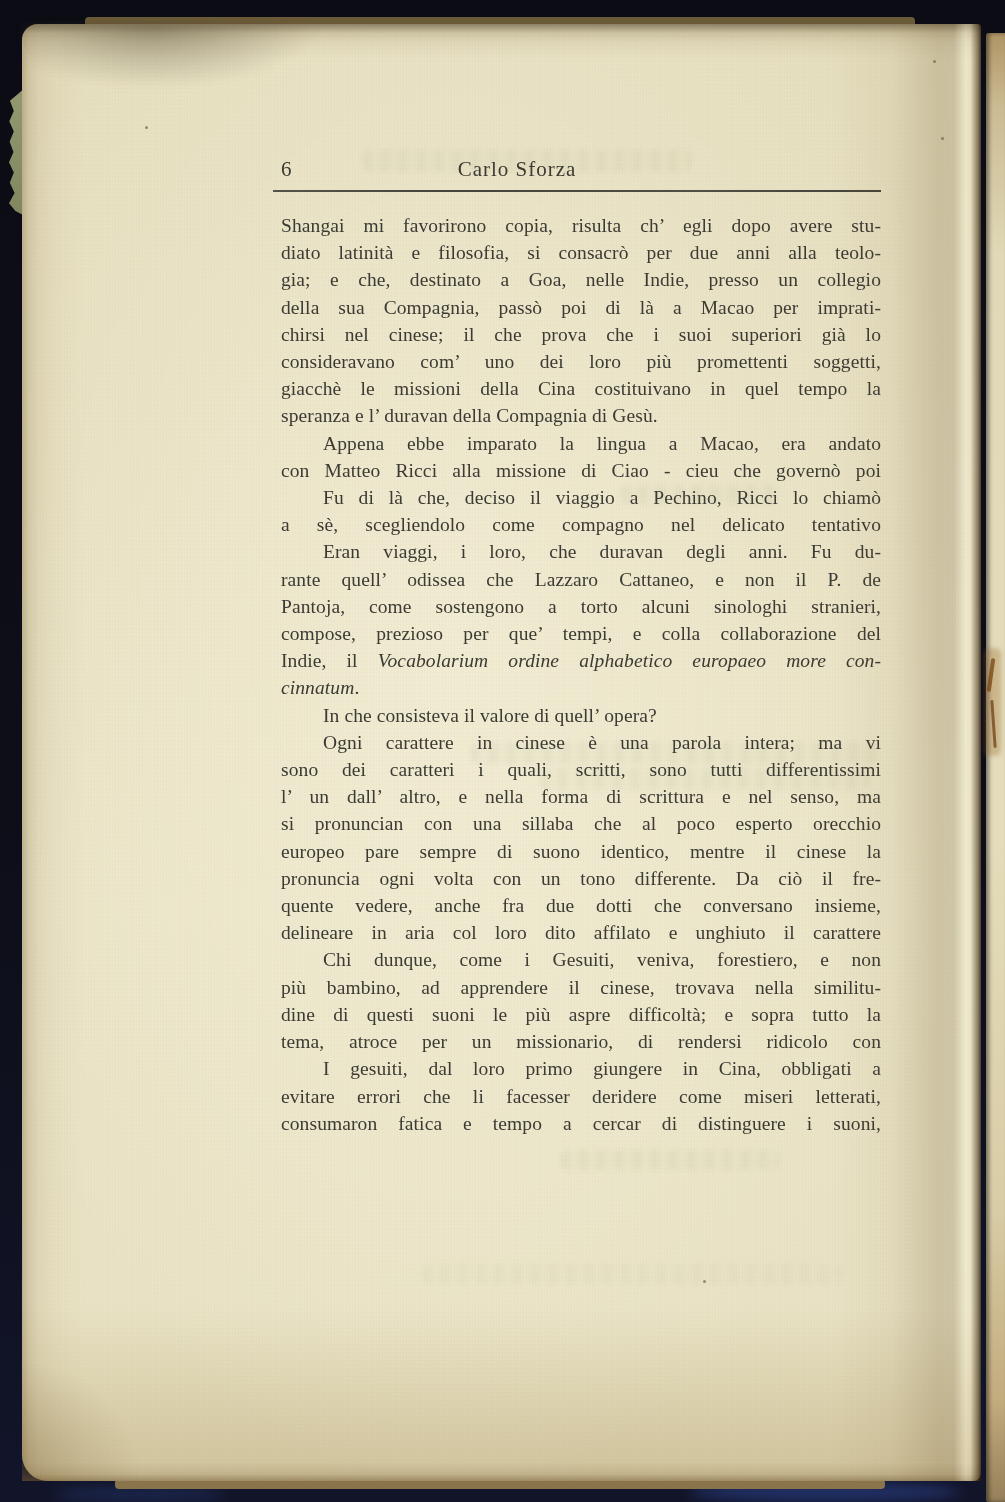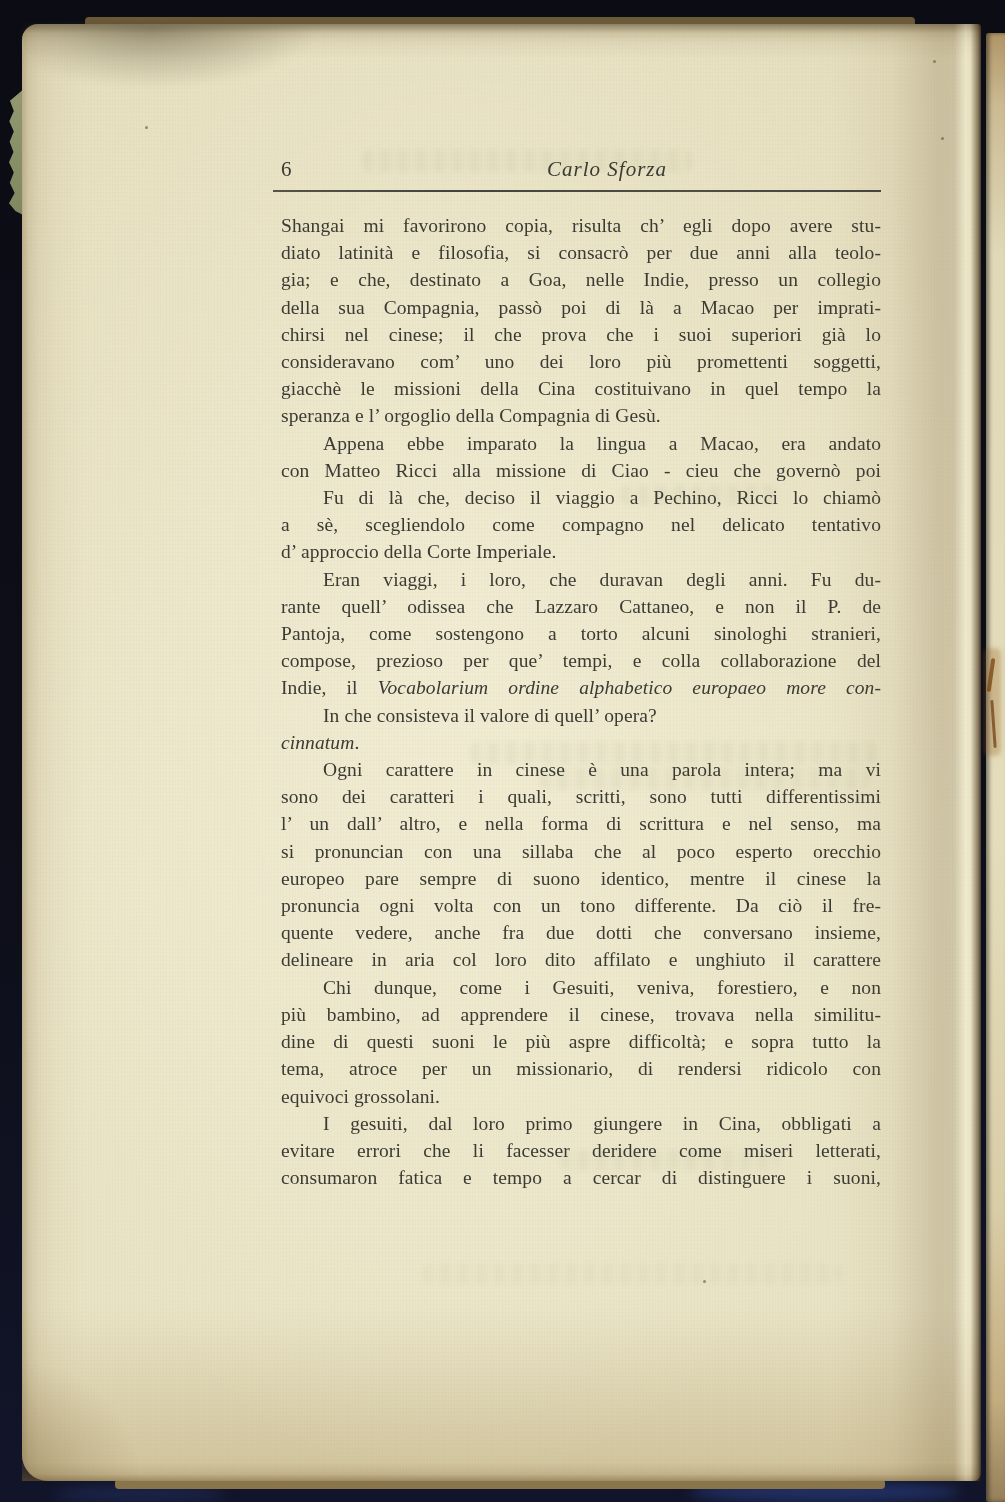--- a/index.html
+++ b/index.html
@@ -49,22 +49,22 @@
     border-radius:3px 0 0 3px;box-shadow:inset 3px 0 4px rgba(0,0,0,.45);
     background:linear-gradient(180deg,#b09566 0%,#cbbb93 5%,#e0d8b6 15%,#e4dcba 55%,#d9cda6 80%,#c3ac7e 93%,#96805a 100%);}
   .tape-smear{position:absolute;z-index:3;left:984px;top:648px;width:17px;height:108px;
     background:rgba(150,95,35,.30);filter:blur(2px);border-radius:6px;}
   .tape-streak{position:absolute;z-index:3;border-radius:2px;}
   .tape-streak.t1{left:989px;top:658px;width:4px;height:34px;background:#7c4a15;opacity:.8;transform:rotate(8deg);}
   .tape-streak.t2{left:992px;top:700px;width:3px;height:48px;background:#6f4212;opacity:.75;transform:rotate(-4deg);}
   
   .content{position:absolute;left:259px;top:0;width:600px;color:#3b3a33;}
   .page-number{position:absolute;left:0;top:132px;font-size:21px;line-height:26px;}
-  .running-header{position:absolute;left:86px;top:132px;width:300px;text-align:right;
-    font-style:italic;font-size:21px;line-height:26px;letter-spacing:1px;}
+  .running-header{position:absolute;left:86px;top:132px;width:300px;text-align:center;
+    font-size:21px;line-height:26px;letter-spacing:1px;}
   .header-rule{position:absolute;left:-8px;top:166px;width:608px;height:2px;
     background:linear-gradient(90deg,#55534a 0%,#45443c 30%,#504e45 70%,#45443c 100%);}
   .body-text{position:absolute;left:0;top:188px;width:600px;
     font-size:19.5px;line-height:27.2px;letter-spacing:.1px;}
   .line{text-align:justify;text-align-last:justify;white-space:normal;}
   .line.endline{text-align-last:left;}
   .line.indent{text-indent:42px;}
   .line .it{font-style:italic;}
   
   .bleed{position:absolute;filter:blur(2.5px);opacity:.5;border-radius:8px;
@@ -117,46 +117,44 @@
       <div class="running-header">Carlo Sforza</div>
       <div class="header-rule"></div>
       <div class="body-text">
           <div class="line"><span>Shangai mi favorirono copia, risulta ch’ egli dopo avere stu-</span></div>
           <div class="line"><span>diato latinità e filosofia, si consacrò per due anni alla teolo-</span></div>
           <div class="line"><span>gia; e che, destinato a Goa, nelle Indie, presso un collegio</span></div>
           <div class="line"><span>della sua Compagnia, passò poi di là a Macao per imprati-</span></div>
           <div class="line"><span>chirsi nel cinese; il che prova che i suoi superiori già lo</span></div>
           <div class="line"><span>consideravano com’ uno dei loro più promettenti soggetti,</span></div>
           <div class="line"><span>giacchè le missioni della Cina costituivano in quel tempo la</span></div>
-          <div class="line endline"><span>speranza e l’ orgoglio della Compagnia di Gesù.</span></div>
+          <div class="line endline"><span>speranza e l’ duravan della Compagnia di Gesù.</span></div>
           <div class="line indent"><span>Appena ebbe imparato la lingua a Macao, era andato</span></div>
           <div class="line"><span>con Matteo Ricci alla missione di Ciao - cieu che governò poi</span></div>
           <div class="line indent"><span>Fu di là che, deciso il viaggio a Pechino, Ricci lo chiamò</span></div>
           <div class="line"><span>a sè, scegliendolo come compagno nel delicato tentativo</span></div>
-          <div class="line endline"><span>d’ approccio della Corte Imperiale.</span></div>
           <div class="line indent"><span>Eran viaggi, i loro, che duravan degli anni. Fu du-</span></div>
           <div class="line"><span>rante quell’ odissea che Lazzaro Cattaneo, e non il P. de</span></div>
           <div class="line"><span>Pantoja, come sostengono a torto alcuni sinologhi stranieri,</span></div>
           <div class="line"><span>compose, prezioso per que’ tempi, e colla collaborazione del</span></div>
           <div class="line"><span>Indie, il </span><span class="it">Vocabolarium ordine alphabetico europaeo more con-</span></div>
+          <div class="line endline"><span class="it">cinnatum</span><span>.</span></div>
           <div class="line indent endline"><span>In che consisteva il valore di quell’ opera?</span></div>
-          <div class="line endline"><span class="it">cinnatum</span><span>.</span></div>
           <div class="line indent"><span>Ogni carattere in cinese è una parola intera; ma vi</span></div>
           <div class="line"><span>sono dei caratteri i quali, scritti, sono tutti differentissimi</span></div>
           <div class="line"><span>l’ un dall’ altro, e nella forma di scrittura e nel senso, ma</span></div>
           <div class="line"><span>si pronuncian con una sillaba che al poco esperto orecchio</span></div>
           <div class="line"><span>europeo pare sempre di suono identico, mentre il cinese la</span></div>
           <div class="line"><span>pronuncia ogni volta con un tono differente. Da ciò il fre-</span></div>
           <div class="line"><span>quente vedere, anche fra due dotti che conversano insieme,</span></div>
           <div class="line"><span>delineare in aria col loro dito affilato e unghiuto il carattere</span></div>
           <div class="line indent"><span>Chi dunque, come i Gesuiti, veniva, forestiero, e non</span></div>
           <div class="line"><span>più bambino, ad apprendere il cinese, trovava nella similitu-</span></div>
           <div class="line"><span>dine di questi suoni le più aspre difficoltà; e sopra tutto la</span></div>
           <div class="line"><span>tema, atroce per un missionario, di rendersi ridicolo con</span></div>
-          <div class="line endline"><span>equivoci grossolani.</span></div>
           <div class="line indent"><span>I gesuiti, dal loro primo giungere in Cina, obbligati a</span></div>
           <div class="line"><span>evitare errori che li facesser deridere come miseri letterati,</span></div>
           <div class="line"><span>consumaron fatica e tempo a cercar di distinguere i suoni,</span></div>
         </div>
     </div>
 
     <div class="gutter-shadow"></div>
   </div>
 
   <div class="facing-page"></div>

